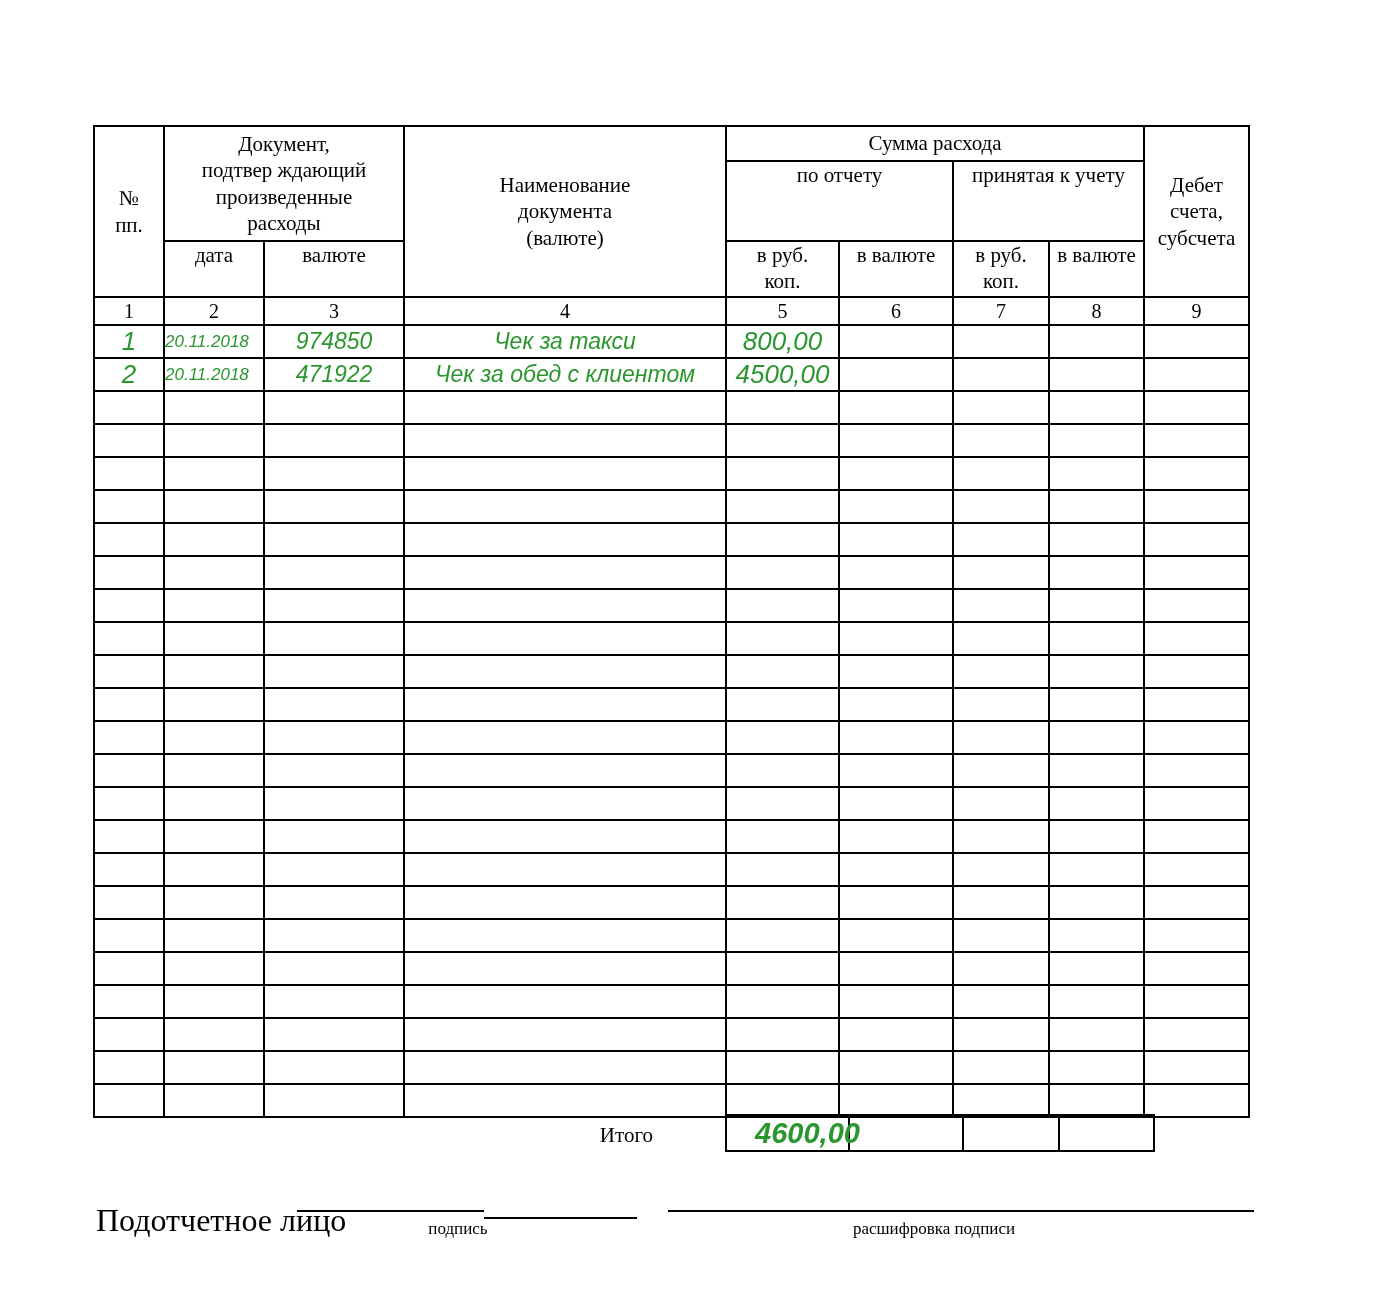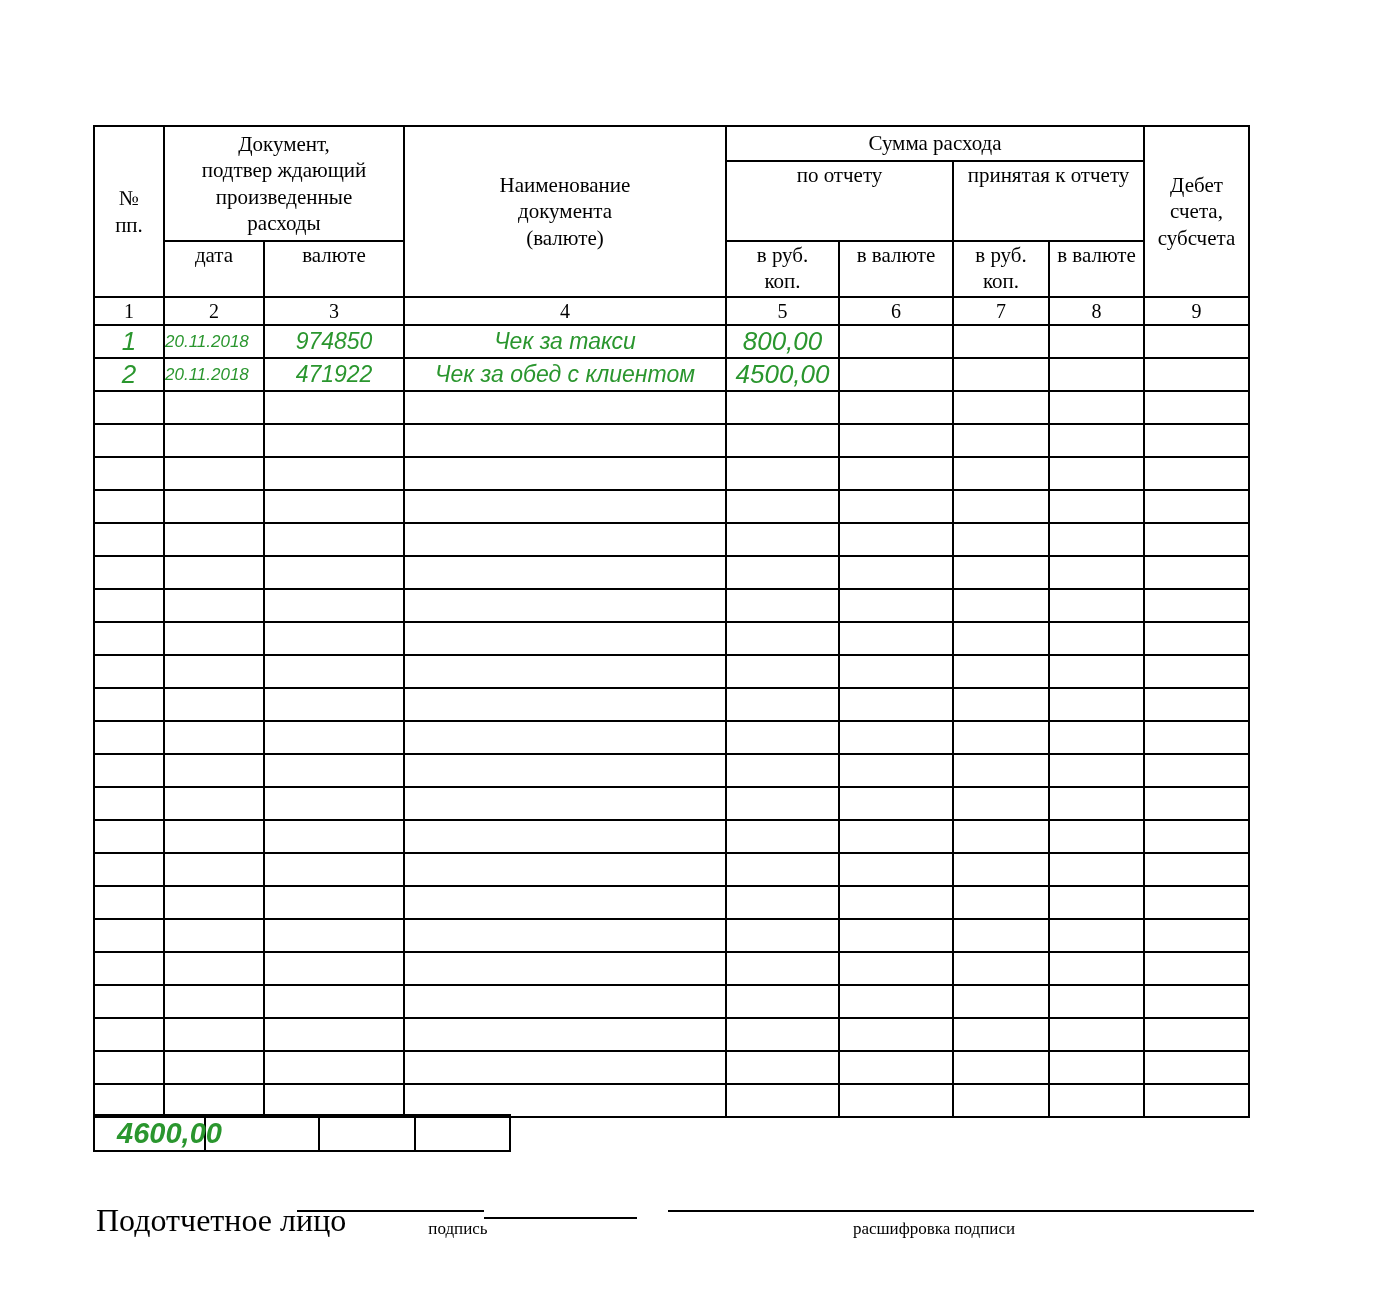--- a/index.html
+++ b/index.html
@@ -46,21 +46,21 @@
   .totals { position:absolute; left:93px; top:1114px; display:flex; height:38px; }
   .totals-label {
     width:632px; box-sizing:border-box; font-size:21px;
     text-align:right; padding-right:72px; padding-top:9px;
   }
   .totals-cell {
     box-sizing:border-box; border:2px solid #000;
     display:flex; align-items:center; justify-content:center;
   }
   .totals-cell + .totals-cell { border-left:none; }
-  .tc5 { width:113px;padding-left:40px; } .tc6 { width:114px; } .tc7 { width:96px; } .tc8 { width:95px; }
+  .tc5 { width:125px;padding-left:40px; } .tc6 { width:114px; } .tc7 { width:96px; } .tc8 { width:95px; }
   .totals-amount {
     font-family:"Liberation Sans", sans-serif; font-weight:bold; font-style:italic;
     color:var(--green); font-size:29px; white-space:nowrap;
   }
 
   
   .accountable { position:absolute; left:96px; top:1202px; font-size:32px; }
   .sig-line { position:absolute; height:2px; background:#000; }
   .line1 { left:297px; top:1210px; width:187px; }
   .line2 { left:484px; top:1217px; width:153px; }
@@ -97,21 +97,21 @@
         <th class="hdr" rowspan="3">Наименование
 документа
 (валюте)</th>
         <th class="hdr" colspan="4">Сумма расхода</th>
         <th class="hdr" rowspan="3">Дебет
 счета,
 субсчета</th>
       </tr>
       <tr class="rB">
         <th class="hdr top" colspan="2">по отчету</th>
-        <th class="hdr top" colspan="2">принятая к отчету</th>
+        <th class="hdr top" colspan="2">принятая к учету</th>
       </tr>
       <tr class="rC">
         <th class="hdr top">дата</th>
         <th class="hdr top">валюте</th>
         <th class="hdr top">в руб.
 коп.</th>
         <th class="hdr top">в валюте</th>
         <th class="hdr top">в руб.
 коп.</th>
         <th class="hdr top">в валюте</th>
@@ -392,20 +392,21 @@
           <td></td>
           <td></td>
           <td></td>
           <td></td>
           <td></td>
         </tr>
       </tbody>
   </table>
 
   <div class="totals">
+    <div class="totals-label">Итого</div>
     <div class="totals-cell tc5">
       <span class="totals-amount">4600,00</span>
     </div>
     <div class="totals-cell tc6"></div>
     <div class="totals-cell tc7"></div>
     <div class="totals-cell tc8"></div>
   </div>
 
   <div class="accountable">Подотчетное лицо</div>
   <div class="sig-line line1"></div>

